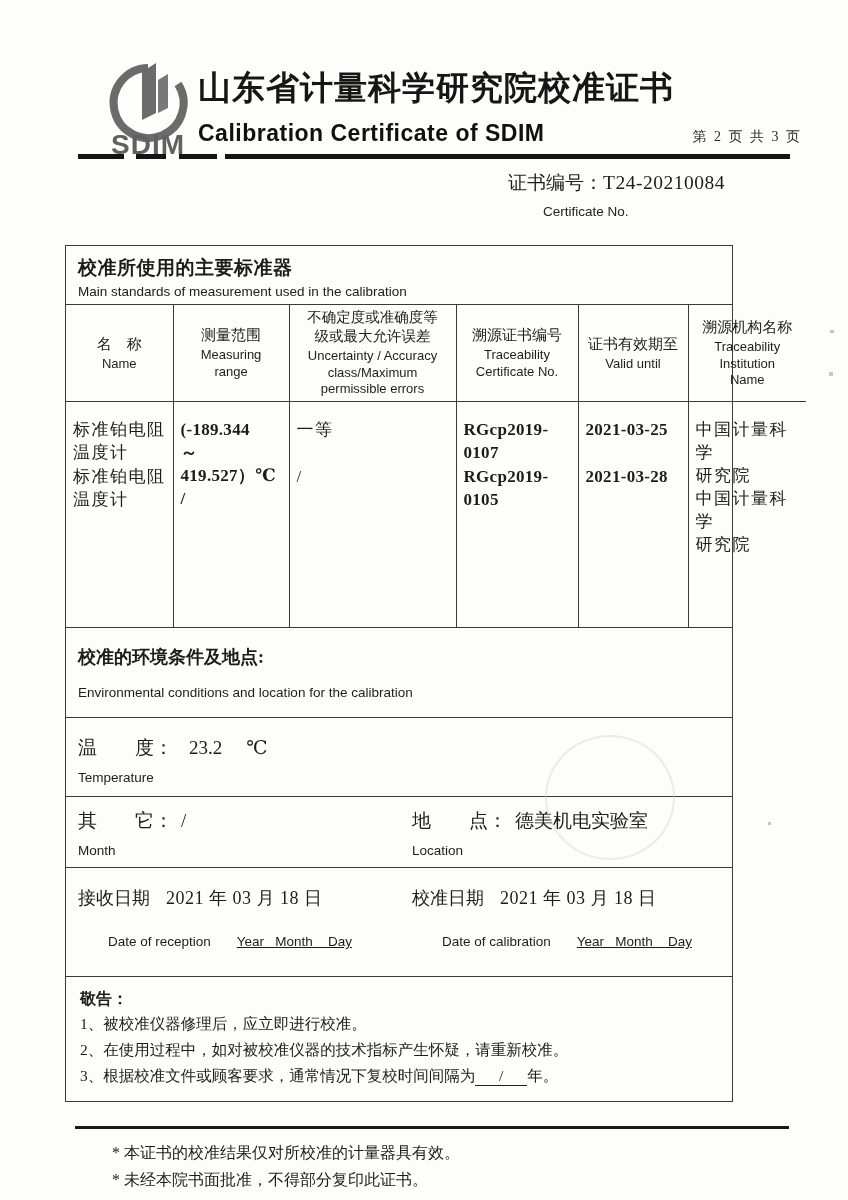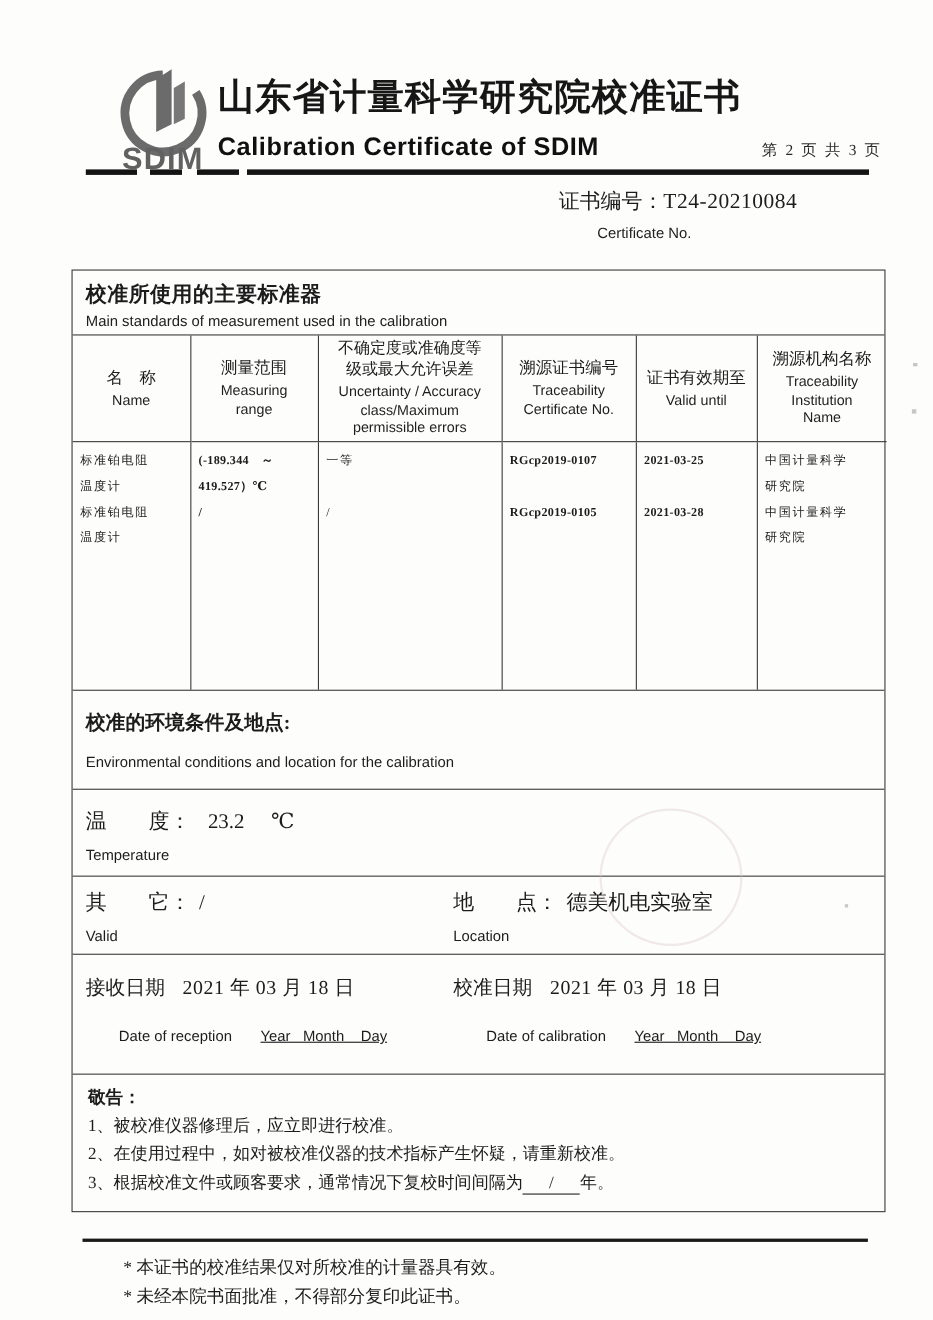--- a/index.html
+++ b/index.html
@@ -26,39 +26,39 @@
       #141414 0 6.5%, transparent 6.5% 8.2%,
       #141414 8.2% 12.3%, transparent 12.3% 14.2%,
       #141414 14.2% 19.5%, transparent 19.5% 20.6%,
       #141414 20.6% 100%);
   }
   .cert-line { position: absolute; left: 508px; top: 170px; font-size: 19px; white-space: nowrap; }
   .cert-line .val { font-size: 19.5px; letter-spacing: .5px; }
   .cert-en { position: absolute; left: 543px; top: 204px; font-size: 13.5px; color: #222; }
 
   
-  .main-box { margin-left: 65px; width: 740px; border: 1.5px solid #3a3a3a; background: transparent; }
+  .main-box { margin-left: 65px; width: 668px; border: 1.5px solid #3a3a3a; background: transparent; }
   .sec { border-top: 1px solid #3a3a3a; }
   .sec:first-child { border-top: none; }
 
   .sec-standards-title { padding: 9px 12px 5px; }
   .sec-title-cn { font-size: 19px; font-weight: 600; letter-spacing: .5px; }
   .sec-title-en { font-size: 13.5px; margin-top: 3px; color: #202020; }
 
   table.std { width: 100%; border-collapse: collapse; table-layout: fixed; }
   table.std th, table.std td { border-left: 1px solid #3a3a3a; }
   table.std th:first-child, table.std td:first-child { border-left: none; }
   table.std th {
     height: 93px; vertical-align: middle; text-align: center;
     font-weight: 400; padding: 3px 2px; border-bottom: 1px solid #3a3a3a;
   }
   .h-cn { font-size: 15px; line-height: 20px; }
   .h-cn.small { font-size: 14.5px; line-height: 19px; }
   .h-en { font-size: 13px; line-height: 16.5px; margin-top: 2px; color: #1e1e1e; }
-  table.std td { height: 226px; vertical-align: top; text-align: left; padding: 6px 7px; font-size: 11px; line-height: 23px; }
+  table.std td { height: 226px; vertical-align: top; text-align: left; padding: 16px 7px; font-size: 17px; line-height: 23px; }
   .entry { min-height: 47px; white-space: pre-line; letter-spacing: 1.5px; }
   .entry.num { letter-spacing: .3px; font-weight: bold; }
 
   .sec-env { padding: 17px 12px; }
   .env-title-cn { font-size: 18px; font-weight: 600; }
   .env-title-en { font-size: 13.5px; margin-top: 16px; }
 
   .row-2col { display: flex; }
   .cell-l { width: 346px; padding-left: 12px; }
   .cell-r { flex: 1; padding-left: 0; }
@@ -219,21 +219,21 @@
       </div>
       <div class="kv-en sans">Temperature</div>
     </div>
   </div>
 
   <div class="sec row-2col sec-other">
     <div class="cell-l">
       <div class="kv-line">
         <span>其　　它：</span><span class="v">/</span>
       </div>
-      <div class="kv-en sans">Valid</div>
+      <div class="kv-en sans">Month</div>
     </div>
     <div class="cell-r">
       <div class="kv-line">
         <span>地　　点：</span><span class="v">德美机电实验室</span>
       </div>
       <div class="kv-en sans">Location</div>
     </div>
   </div>
 
   <div class="sec row-2col sec-dates">

